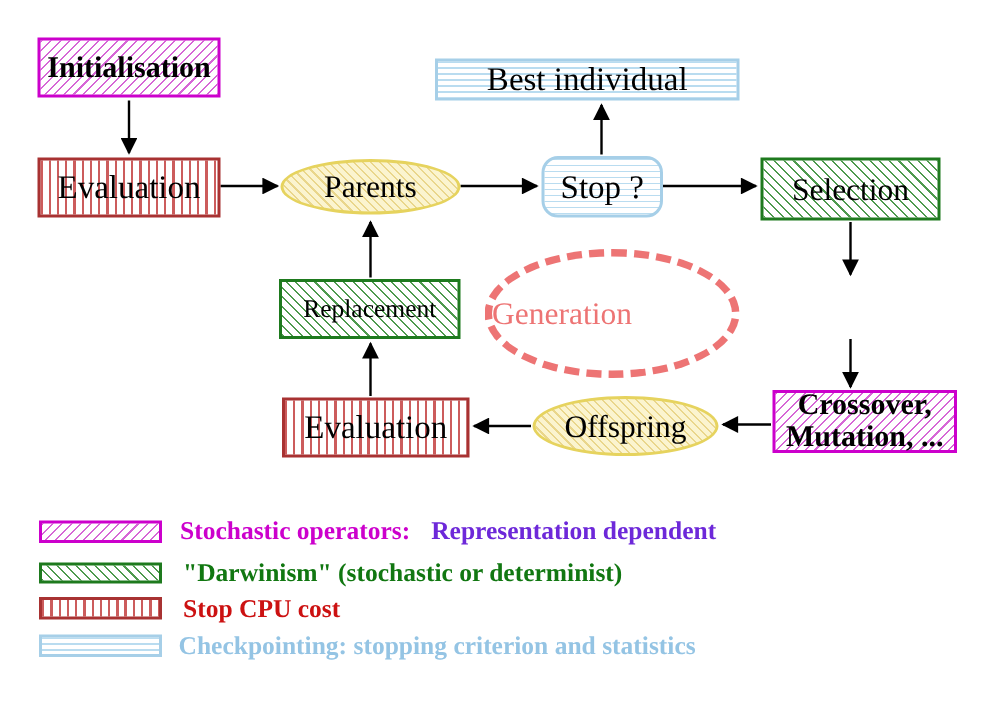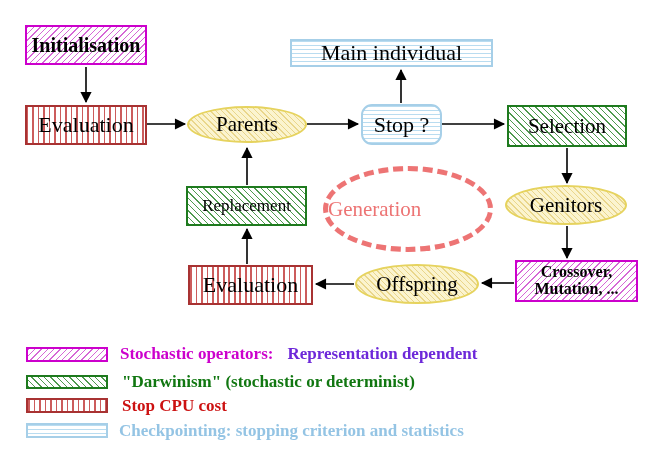--- a/index.html
+++ b/index.html
@@ -46,21 +46,21 @@
   #n-eval-top    { left:25px;  top:105px; width:122px; height:40px; font-size:22px; }
   #n-best        { left:290px; top:39px;  width:203px; height:28px; font-size:22px; border-width:2px; }
   #n-stop        { left:361px; top:104px; width:81px;  height:41px; font-size:22px; border-radius:11px; }
   #n-selection   { left:507px; top:105px; width:120px; height:42px; font-size:21px; }
   #n-parents     { left:187px; top:106px; width:120px; height:37px; font-size:21px; }
   #n-replacement { left:186px; top:186px; width:121px; height:40px; font-size:17px; }
   #n-generation  { left:323px; top:166px; width:170px; height:86px; font-size:21px; }
   #n-genitors    { left:505px; top:185px; width:122px; height:40px; font-size:21px; }
   #n-eval-bot    { left:188px; top:265px; width:125px; height:40px; font-size:22px; }
   #n-offspring   { left:355px; top:264px; width:124px; height:40px; font-size:21px; }
-  #n-crossover   { left:515px; top:260px; width:123px; height:42px; font-size:16px; flex-direction:column; }
+  #n-crossover   { left:515px; top:260px; width:123px; height:42px; font-size:20px; flex-direction:column; }
   
   #arrows { position:absolute; left:0; top:0; width:662px; height:471px; pointer-events:none; }
   
   .swatch { position:absolute; width:82px; box-sizing:border-box; }
   #sw-magenta { left:26px; top:347px; height:15px; }
   #sw-green   { left:26px; top:375px; height:14px; }
   #sw-red     { left:26px; top:398px; height:15px; }
   #sw-cyan    { left:26px; top:423px; height:15px; }
   .legend-text { position:absolute; font-weight:bold; font-size:17px; white-space:nowrap; }
   #lt-1 { left:120px; top:344px; color:#cc00cc; }
@@ -92,35 +92,34 @@
       <line x1="354" y1="284" x2="316" y2="284" marker-end="url(#ah)"></line>
       <line x1="247" y1="264" x2="247" y2="229" marker-end="url(#ah)"></line>
       <line x1="247" y1="185" x2="247" y2="148" marker-end="url(#ah)"></line>
     </g>
   </svg>
 
   <div id="n-init" class="box hatch-magenta">Initialisation</div>
 
   <div id="n-eval-top" class="box hatch-red">Evaluation</div>
 
-  <div id="n-best" class="box hatch-cyan">Main individual</div>
+  <div id="n-best" class="box hatch-cyan">Best individual</div>
 
   <div id="n-selection" class="box hatch-green">Selection</div>
 
   <div id="n-stop" class="box hatch-cyan">Stop ?</div>
 
   <div id="n-parents" class="ellipse">Parents</div>
 
   <div id="n-replacement" class="box hatch-green">Replacement</div>
 
   <div id="n-generation" class="generation-ellipse">
     <span>Generation</span>
   </div>
 
-  <div id="n-genitors" class="ellipse">Genitors</div>
 
   <div id="n-eval-bot" class="box hatch-red">Evaluation</div>
 
   <div id="n-offspring" class="ellipse">Offspring</div>
 
   <div id="n-crossover" class="box hatch-magenta">
     <span>Crossover,</span>
     <span>Mutation, ...</span>
   </div>
 

